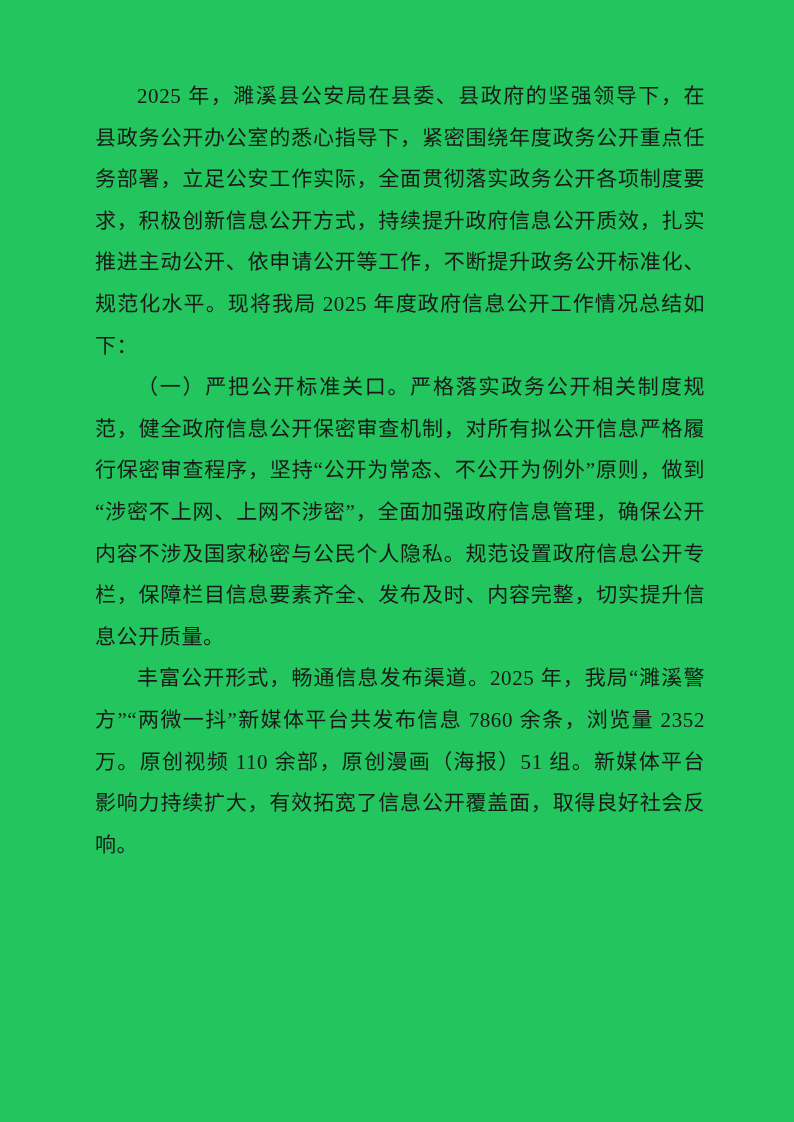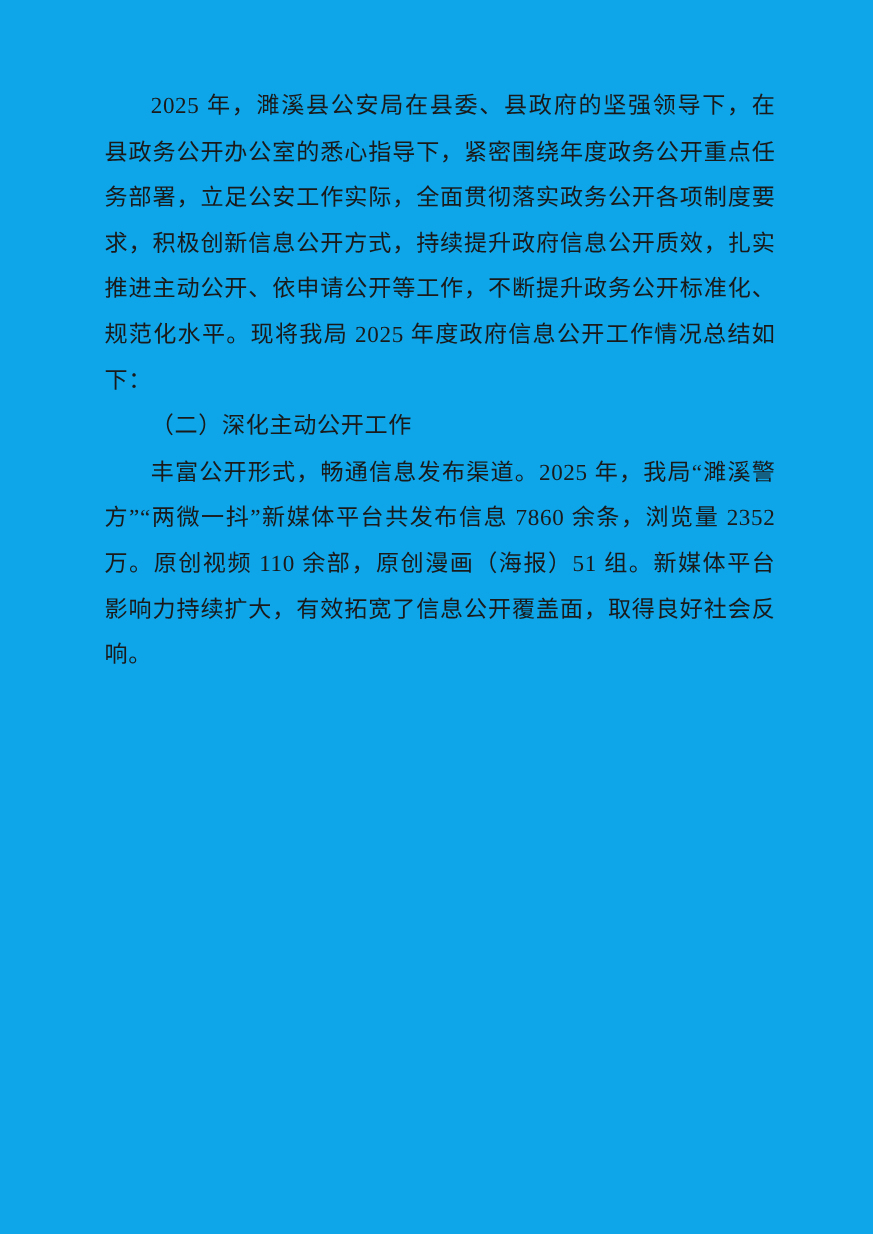--- a/index.html
+++ b/index.html
@@ -5,21 +5,21 @@
   html, body {
     margin: 0;
     padding: 0;
     background: #ffffff;
   }
   .page {
     position: relative;
     width: 794px;
     height: 1122px;
     margin: 0 auto;
-    background: #0ea5e9;
+    background: #22c55e;
     overflow: hidden;
     box-sizing: border-box;
   }
   .doc-body {
     position: absolute;
     top: 76px;
     left: 95px;
     width: 610px;
     color: #1a1a1a;
     font-family: "Liberation Serif", "DejaVu Serif", serif;
@@ -35,16 +35,16 @@
     text-indent: 2em;
     word-break: break-all;
   }
 </style>
 </head>
 <body>
 
 <div class="page">
   <div class="doc-body">
     <p>2025 年，濉溪县公安局在县委、县政府的坚强领导下，在县政务公开办公室的悉心指导下，紧密围绕年度政务公开重点任务部署，立足公安工作实际，全面贯彻落实政务公开各项制度要求，积极创新信息公开方式，持续提升政府信息公开质效，扎实推进主动公开、依申请公开等工作，不断提升政务公开标准化、规范化水平。现将我局 2025 年度政府信息公开工作情况总结如下：</p>
-    <p>（二）深化主动公开工作</p>
+    <p>（一）严把公开标准关口。严格落实政务公开相关制度规范，健全政府信息公开保密审查机制，对所有拟公开信息严格履行保密审查程序，坚持“公开为常态、不公开为例外”原则，做到“涉密不上网、上网不涉密”，全面加强政府信息管理，确保公开内容不涉及国家秘密与公民个人隐私。规范设置政府信息公开专栏，保障栏目信息要素齐全、发布及时、内容完整，切实提升信息公开质量。</p>
     <p>丰富公开形式，畅通信息发布渠道。2025 年，我局“濉溪警方”“两微一抖”新媒体平台共发布信息 7860 余条，浏览量 2352 万。原创视频 110 余部，原创漫画（海报）51 组。新媒体平台影响力持续扩大，有效拓宽了信息公开覆盖面，取得良好社会反响。</p>
   </div>
 </div>
 
 </body></html>

